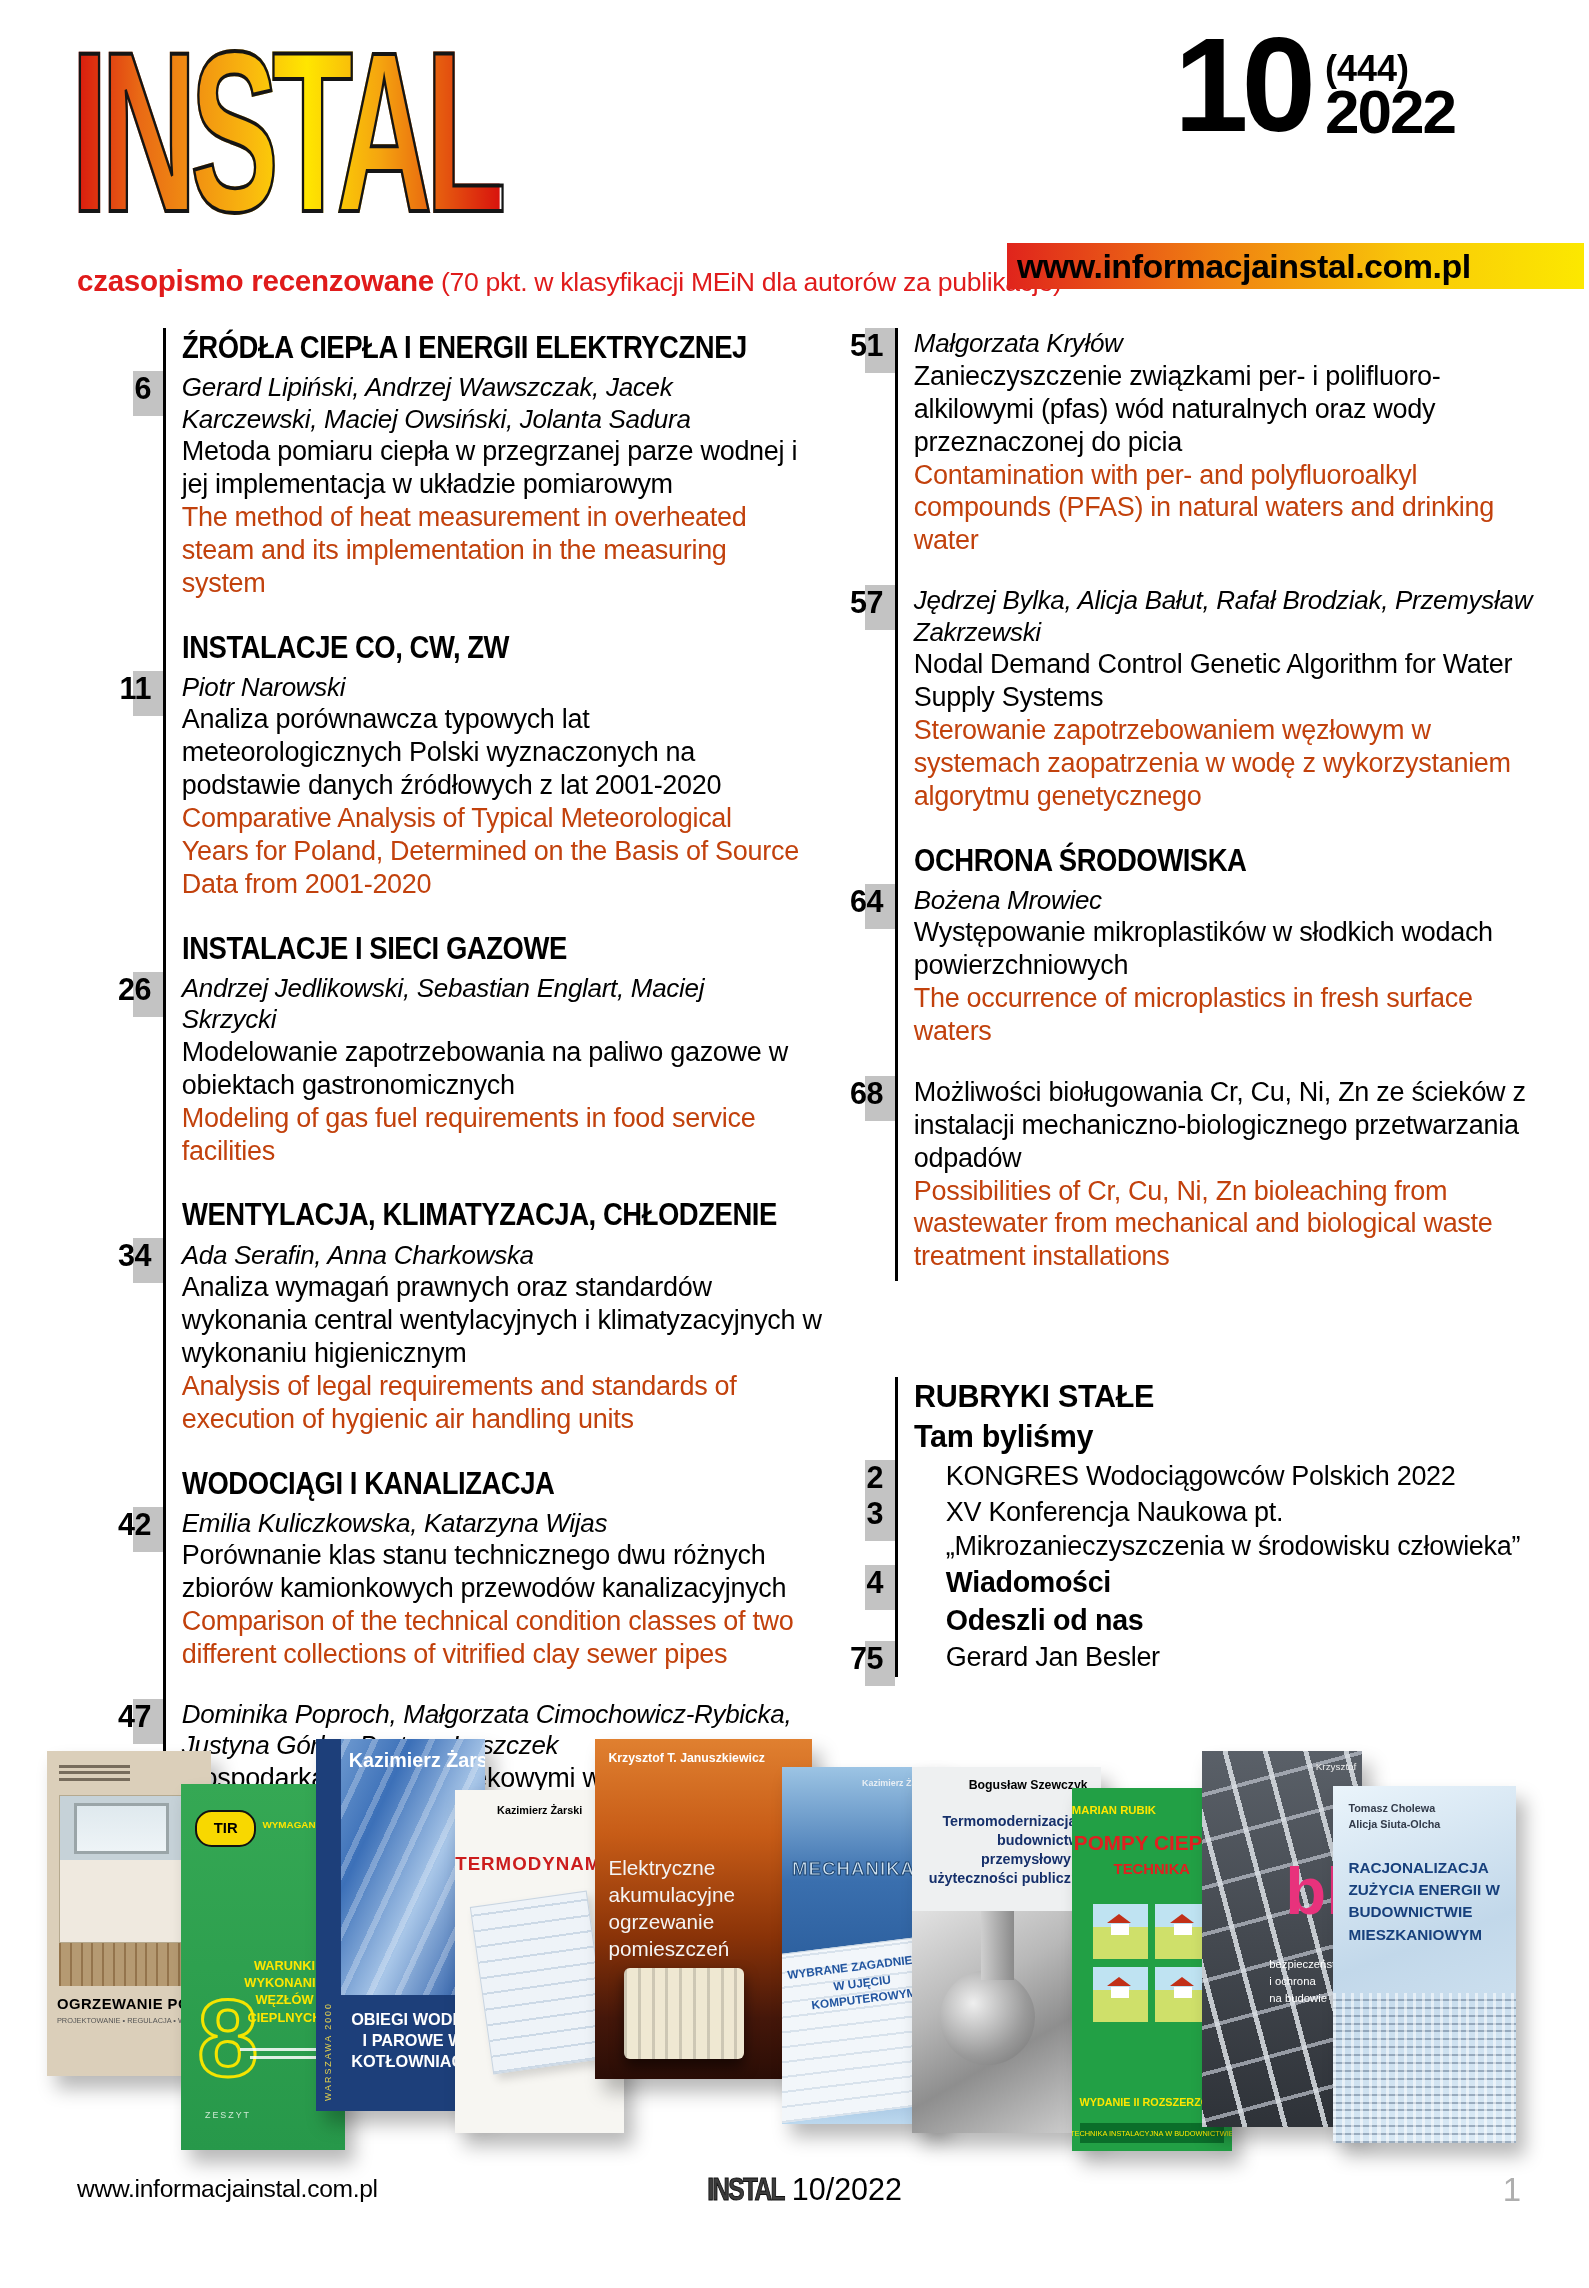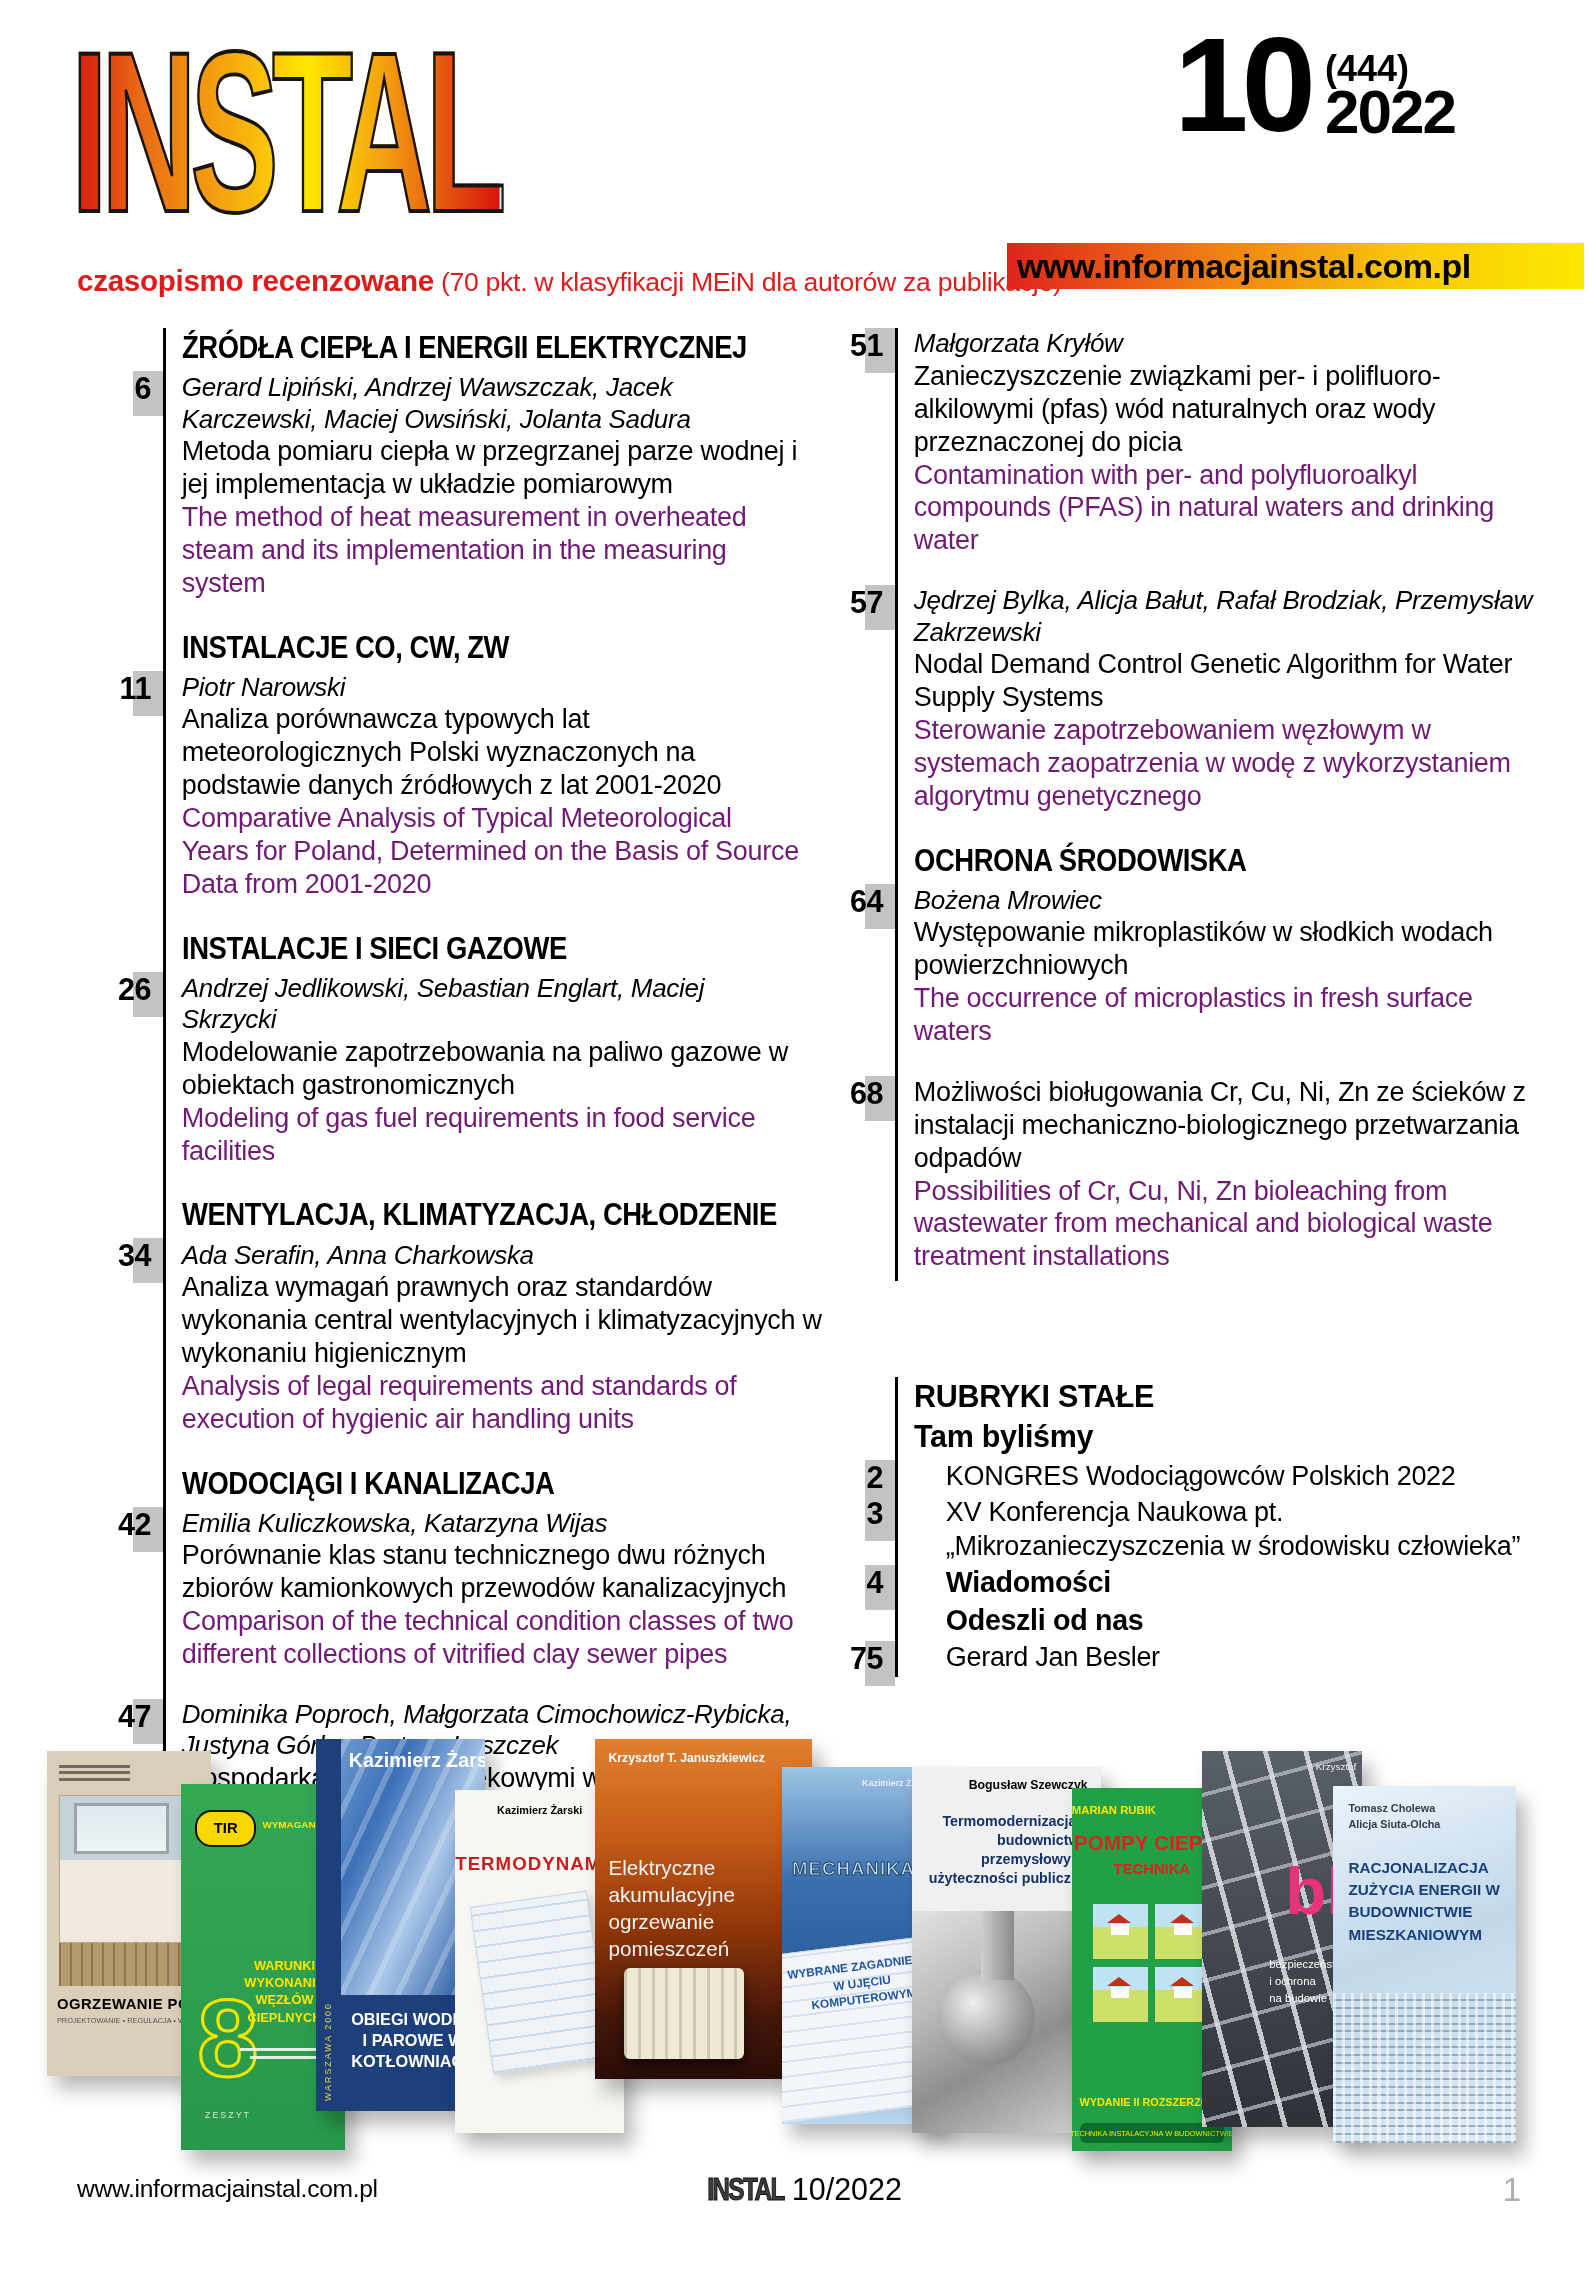--- a/index.html
+++ b/index.html
@@ -33,21 +33,21 @@
   .gut.with-sec{padding-top:43px;}
   .numwrap{position:relative;display:inline-block;}
   .numwrap .sq{position:absolute;right:-11.8px;top:0px;width:29.6px;height:45px;background:#c3c3c3;z-index:0;}
   .numwrap .num{position:relative;z-index:1;}
   .body{border-left:3px solid #000;padding:0 0 27.6px 15.8px;min-height:9.9px;flex:1;}
   .row.last .body{padding-bottom:7.9px;}
   .section-h{font-size:30.5px;font-weight:800;white-space:nowrap;transform:scaleX(.9);transform-origin:0 50%;
              letter-spacing:-0.5px;margin:0 0 5.9px 0;line-height:1.25;}
   .authors{font-style:italic;font-size:26px;line-height:1.22;}
   .title{font-size:27px;line-height:1.22;}
-  .sub{font-size:27px;line-height:1.22;color:#701a75;}
+  .sub{font-size:27px;line-height:1.22;color:#c2410c;}
   .rub-h{font-size:30.5px;font-weight:800;line-height:1.3;}
   .rub-item{font-size:27px;line-height:1.25;margin-left:32px;}
   .rub-item.bold{font-weight:800;font-size:28.6px;}
   
   #covers{position:absolute;left:47px;top:1739px;display:flex;align-items:flex-start;}
   .cover{position:relative;overflow:hidden;flex-shrink:0;box-shadow:8.9px 12.8px 17.7px rgba(0,0,0,.28);}
   .cover+.cover{margin-left:-29.6px;}
   .c1{width:164px;height:325px;margin-top:11.8px;background:#dbcfba;z-index:1;}
   .c1 .bars i{display:block;width:71px;height:3px;background:#776c5c;margin:3.9px 0 0 11.8px;}
   .c1 .bars{padding-top:9.9px;}
@@ -120,21 +120,21 @@
          white-space:nowrap;}
   .c8 .p{position:absolute;top:73px;left:0;right:0;text-align:center;color:#e02020;font-weight:800;font-size:14.8px;}
   .c8 .grid{position:absolute;top:116px;left:20.7px;width:118px;display:grid;grid-template-columns:55px 55px;gap:7.9px;}
   .c8 .tile{width:55px;height:55px;background:linear-gradient(180deg,#bfe3f2 0 42%,#cfe06a 42% 100%);position:relative;}
   .c8 .tile i{display:block;width:17.7px;height:11.8px;background:#fff;margin:19.7px auto 0;position:relative;}
   .c8 .tile i::before{content:"";position:absolute;left:-3.9px;top:-9.9px;border-left:12.8px solid transparent;
        border-right:12.8px solid transparent;border-bottom:9.9px solid #c23018;}
   .c8 .ed{position:absolute;bottom:43px;left:0;right:0;text-align:center;color:#ffe600;font-weight:700;font-size:10.8px;
           white-space:nowrap;}
   .c8 .ser{position:absolute;bottom:7.9px;left:7.9px;right:7.9px;height:19.7px;background:#0b6e2a;color:#ffe600;
-           font-size:7.4px;display:flex;align-items:center;justify-content:center;white-space:nowrap;border-radius:6px;}
+           font-size:7.4px;display:flex;align-items:center;justify-content:center;white-space:nowrap;}
   .c9{width:160px;height:376px;margin-top:12px;z-index:9;
       background:linear-gradient(180deg,#5a6068,#2e3238);}
   .c9::before{content:"";position:absolute;inset:0;
       background:repeating-linear-gradient(75deg,rgba(220,225,230,.85) 0 4.9px,transparent 4.9px 39px),
                  repeating-linear-gradient(-15deg,rgba(190,195,205,.7) 0 3.9px,transparent 3.9px 45px);}
   .c9 .a{position:absolute;top:9.9px;right:5.9px;font-size:9.9px;color:#eee;z-index:2;}
   .c9 .bhp{position:absolute;top:106px;left:83px;font-size:67px;font-weight:800;color:#e8327c;z-index:2;line-height:1;}
   .c9 .lines{position:absolute;top:205px;left:67px;width:158px;color:#fff;font-size:11.3px;line-height:1.5;z-index:2;}
   .c10{width:183px;height:357px;margin-top:47px;z-index:10;
       background:linear-gradient(160deg,#eaf4fb 0%,#c2d8ea 45%,#dcebf6 100%);}

